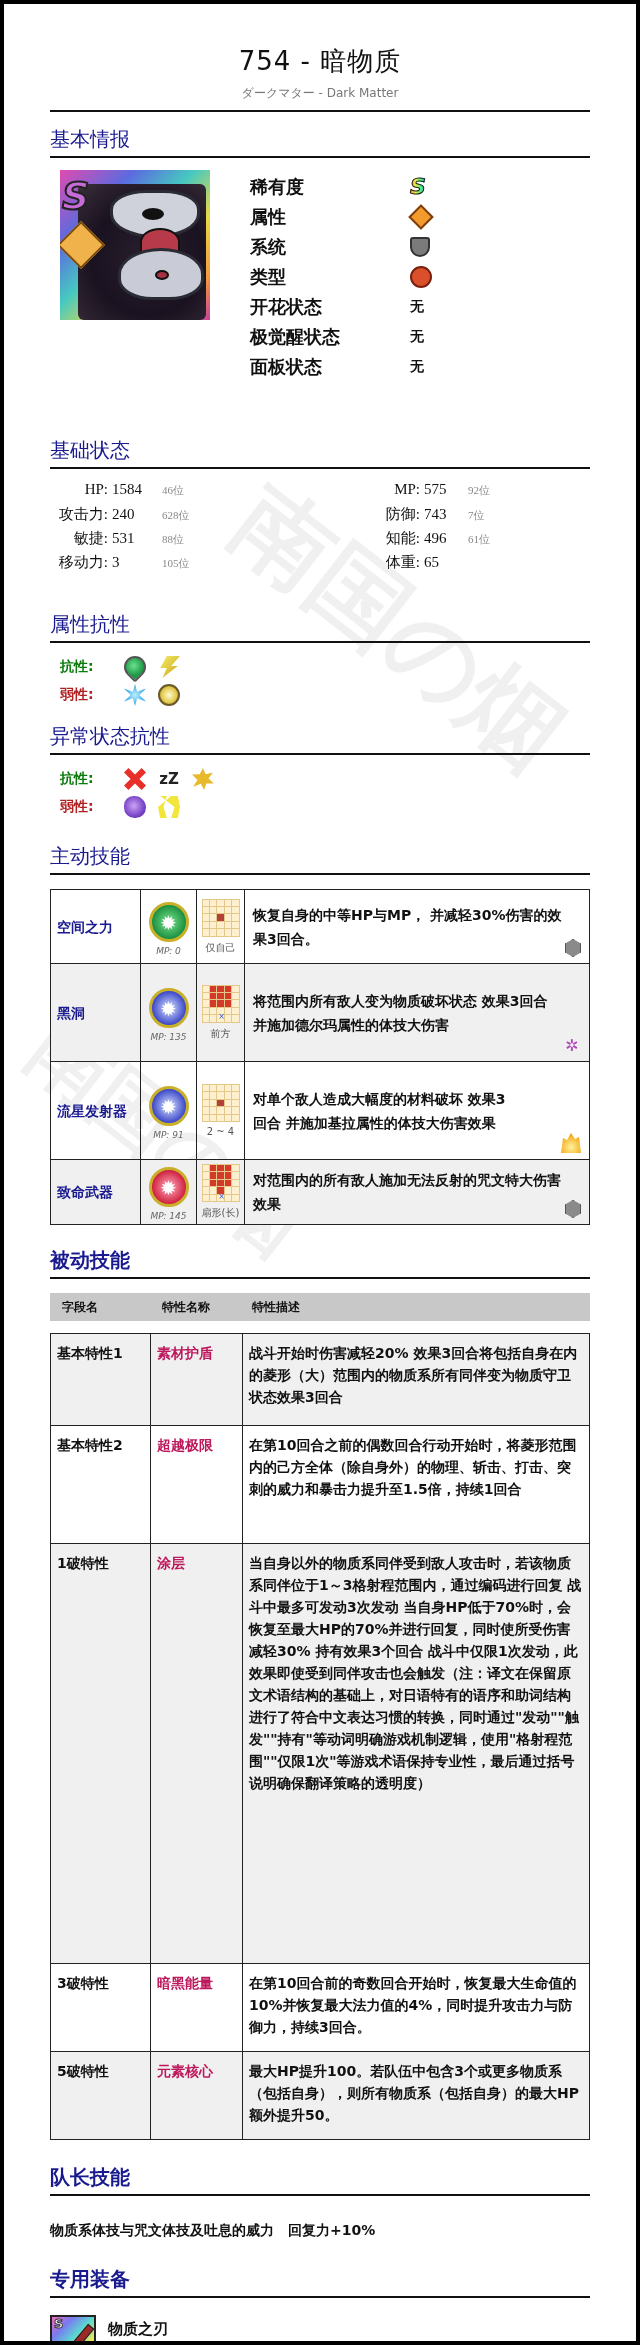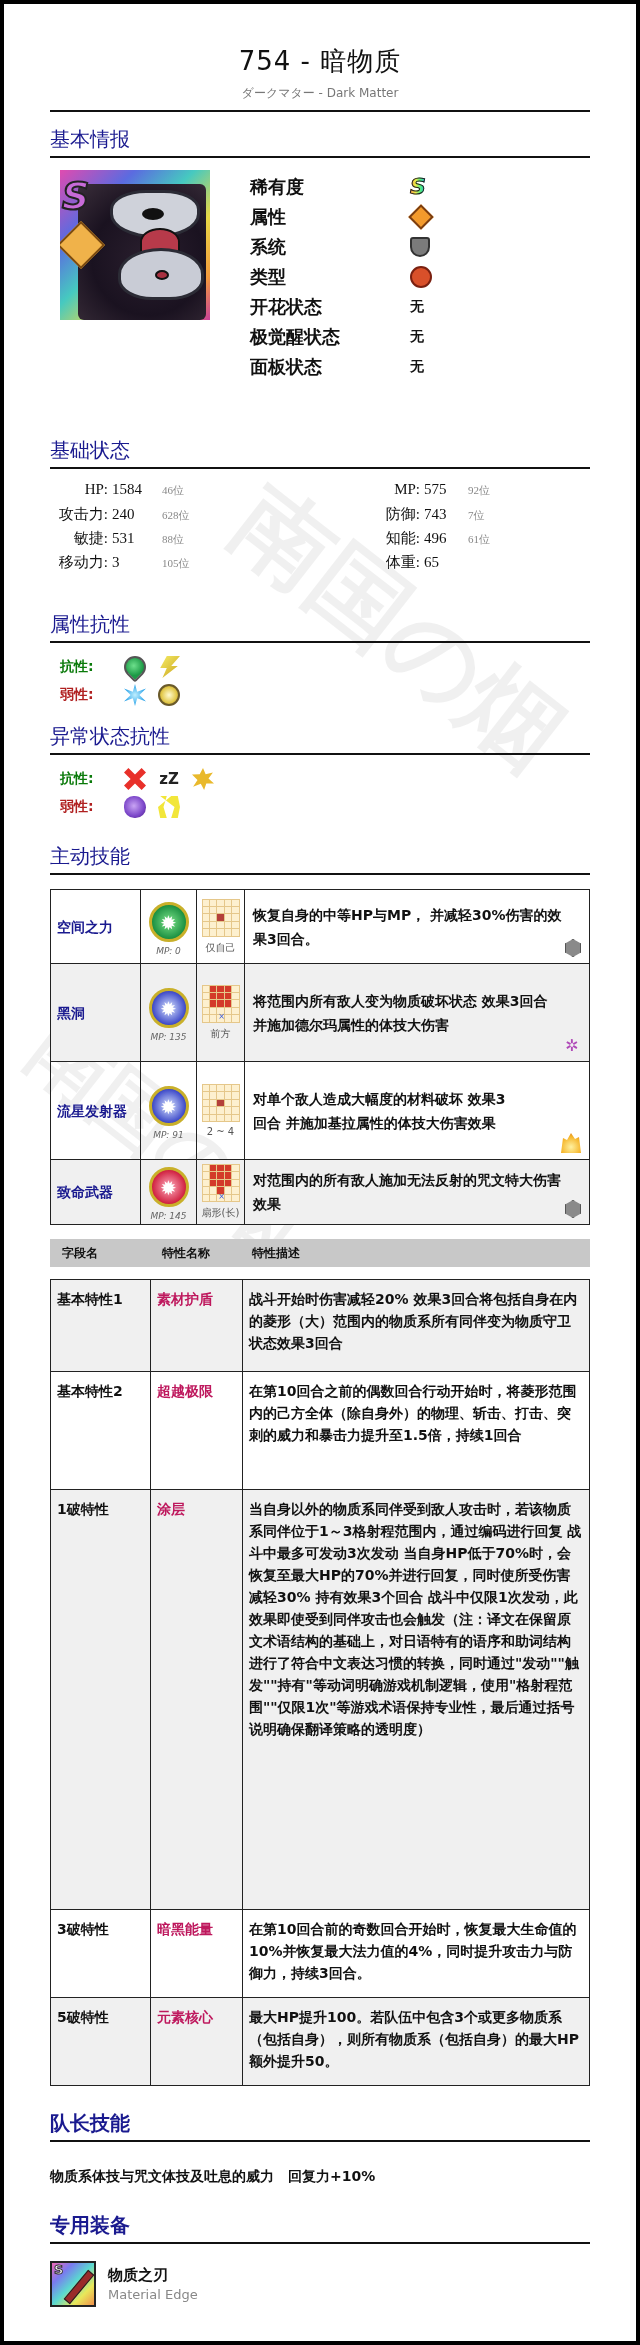--- a/index.html
+++ b/index.html
@@ -423,20 +423,21 @@
           <span class="range-lbl">扇形(长)</span>
         </td>
         <td class="sk-desc" style="height:62px;">
               <span class="sk-desc-text">对范围内的所有敌人施加无法反射的咒文特大伤害效果</span>
               <span class="corner hex"></span>
             </td>
       </tr>
     </tbody>
       </table>
 
+    <div class="section-h bold" style="margin-top:22px;">被动技能</div>
     <div class="phead">
       <div>字段名</div>
       <div>特性名称</div>
       <div>特性描述</div>
     </div>
     <table class="passive">
       <tbody>
           <tr class="alt">
         <td class="p-field">基本特性1</td>
         <td class="p-name">素材护盾</td>

